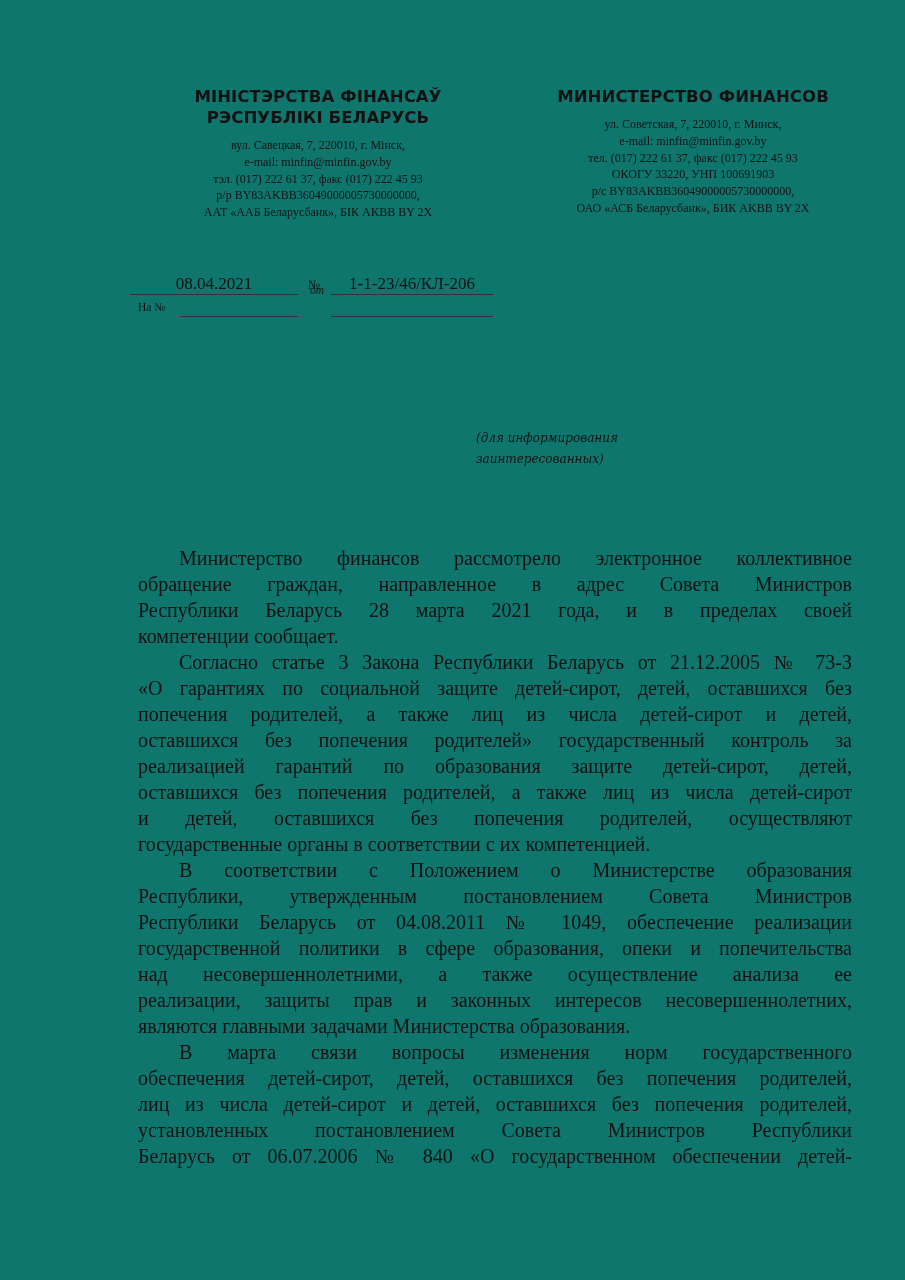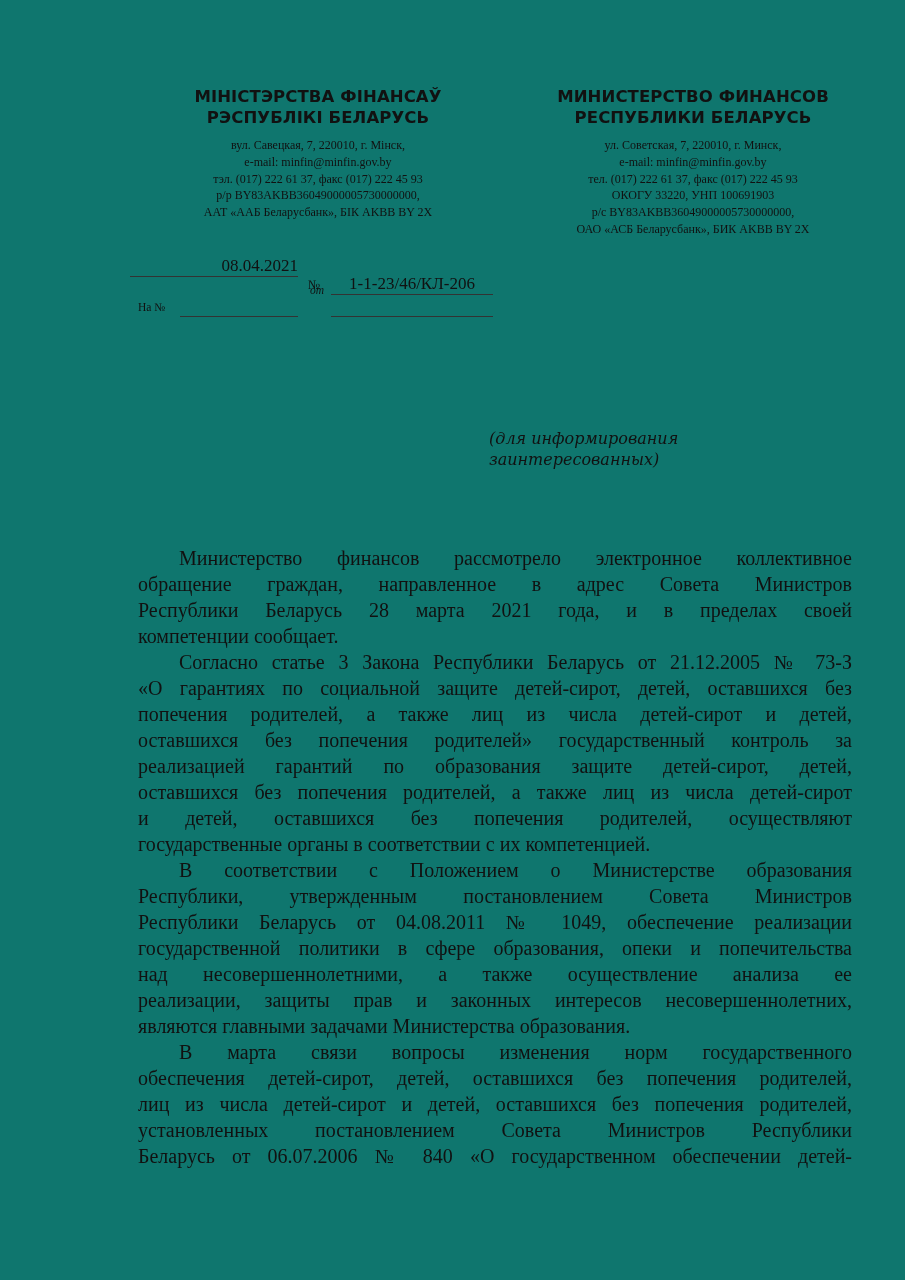--- a/index.html
+++ b/index.html
@@ -8,29 +8,29 @@
 
   .hdr-col { position: absolute; top: 86px; text-align: center; }
   .hdr-col.by { left: 138px; width: 360px; }
   .hdr-col.ru { left: 512px; width: 362px; }
   .hdr-title { font-family: "DejaVu Sans", sans-serif; font-weight: bold; font-size: 16.5px; line-height: 21px; letter-spacing: 0.1px; }
   .hdr-lines { margin-top: 9px; font-family: "Liberation Serif", serif; font-size: 12px; line-height: 16.8px; }
   .hdr-lines div { white-space: nowrap; }
 
   .reg { position: absolute; font-family: "Liberation Serif", serif; }
   .reg-line { position: absolute; border-bottom: 1px solid #333; }
-  .reg-date { left: 130px; top: 256px; width: 168px; height: 20px; font-size: 17px; text-align: right; line-height: 20px; }
+  .reg-date { left: 130px; top: 274px; width: 168px; height: 20px; font-size: 17px; text-align: center; line-height: 20px; }
   .reg-num-label { left: 308px; top: 277px; font-size: 13px; }
   .reg-num { left: 331px; top: 274px; width: 162px; height: 20px; font-size: 17px; text-align: center; line-height: 20px; }
   .reg-na-label { left: 138px; top: 301px; font-size: 11.5px; }
   .reg-na { left: 180px; top: 300px; width: 118px; height: 16px; }
   .reg-ot-label { left: 310px; top: 284px; font-size: 11.5px; font-style: italic; }
   .reg-ot { left: 331px; top: 300px; width: 162px; height: 16px; }
 
-  .addressee { position: absolute; left: 489px; top: 428px; font-family: "DejaVu Serif", serif; font-style: italic; font-size: 16px; line-height: 21px; }
+  .addressee { position: absolute; left: 476px; top: 428px; font-family: "DejaVu Serif", serif; font-style: italic; font-size: 12px; line-height: 21px; }
 
   .subject { position: absolute; left: 138px; top: 489px; font-family: "Liberation Serif", serif; font-size: 19.5px; line-height: 24px; }
 
   .body { position: absolute; left: 138px; top: 545px; width: 714px; font-family: "Liberation Serif", serif; font-size: 20px; line-height: 26px; }
   .ln { display: block; text-align: justify; text-align-last: justify; white-space: nowrap; height: 26px; }
   .ln.last { text-align-last: left; }
   .ln.indent { padding-left: 41px; }
 </style>
 </head>
 <body>
@@ -47,21 +47,20 @@
       <div>e-mail: minfin@minfin.gov.by</div>
       <div>тэл. (017) 222 61 37, факс (017) 222 45 93</div>
       <div>р/р BY83AKBB36049000005730000000,</div>
       <div>ААТ «ААБ Беларусбанк», БІК AKBB BY 2X</div>
     </div>
   </div>
 
   <div class="hdr-col ru">
     <div class="hdr-title">
       <div>МИНИСТЕРСТВО ФИНАНСОВ</div>
-      <div>РЕСПУБЛИКИ БЕЛАРУСЬ</div>
     </div>
     <div class="hdr-lines">
       <div>ул. Советская, 7, 220010, г. Минск,</div>
       <div>e-mail: minfin@minfin.gov.by</div>
       <div>тел. (017) 222 61 37, факс (017) 222 45 93</div>
       <div>ОКОГУ 33220, УНП 100691903</div>
       <div>р/с BY83AKBB36049000005730000000,</div>
       <div>ОАО «АСБ Беларусбанк», БИК AKBB BY 2X</div>
     </div>
   </div>

